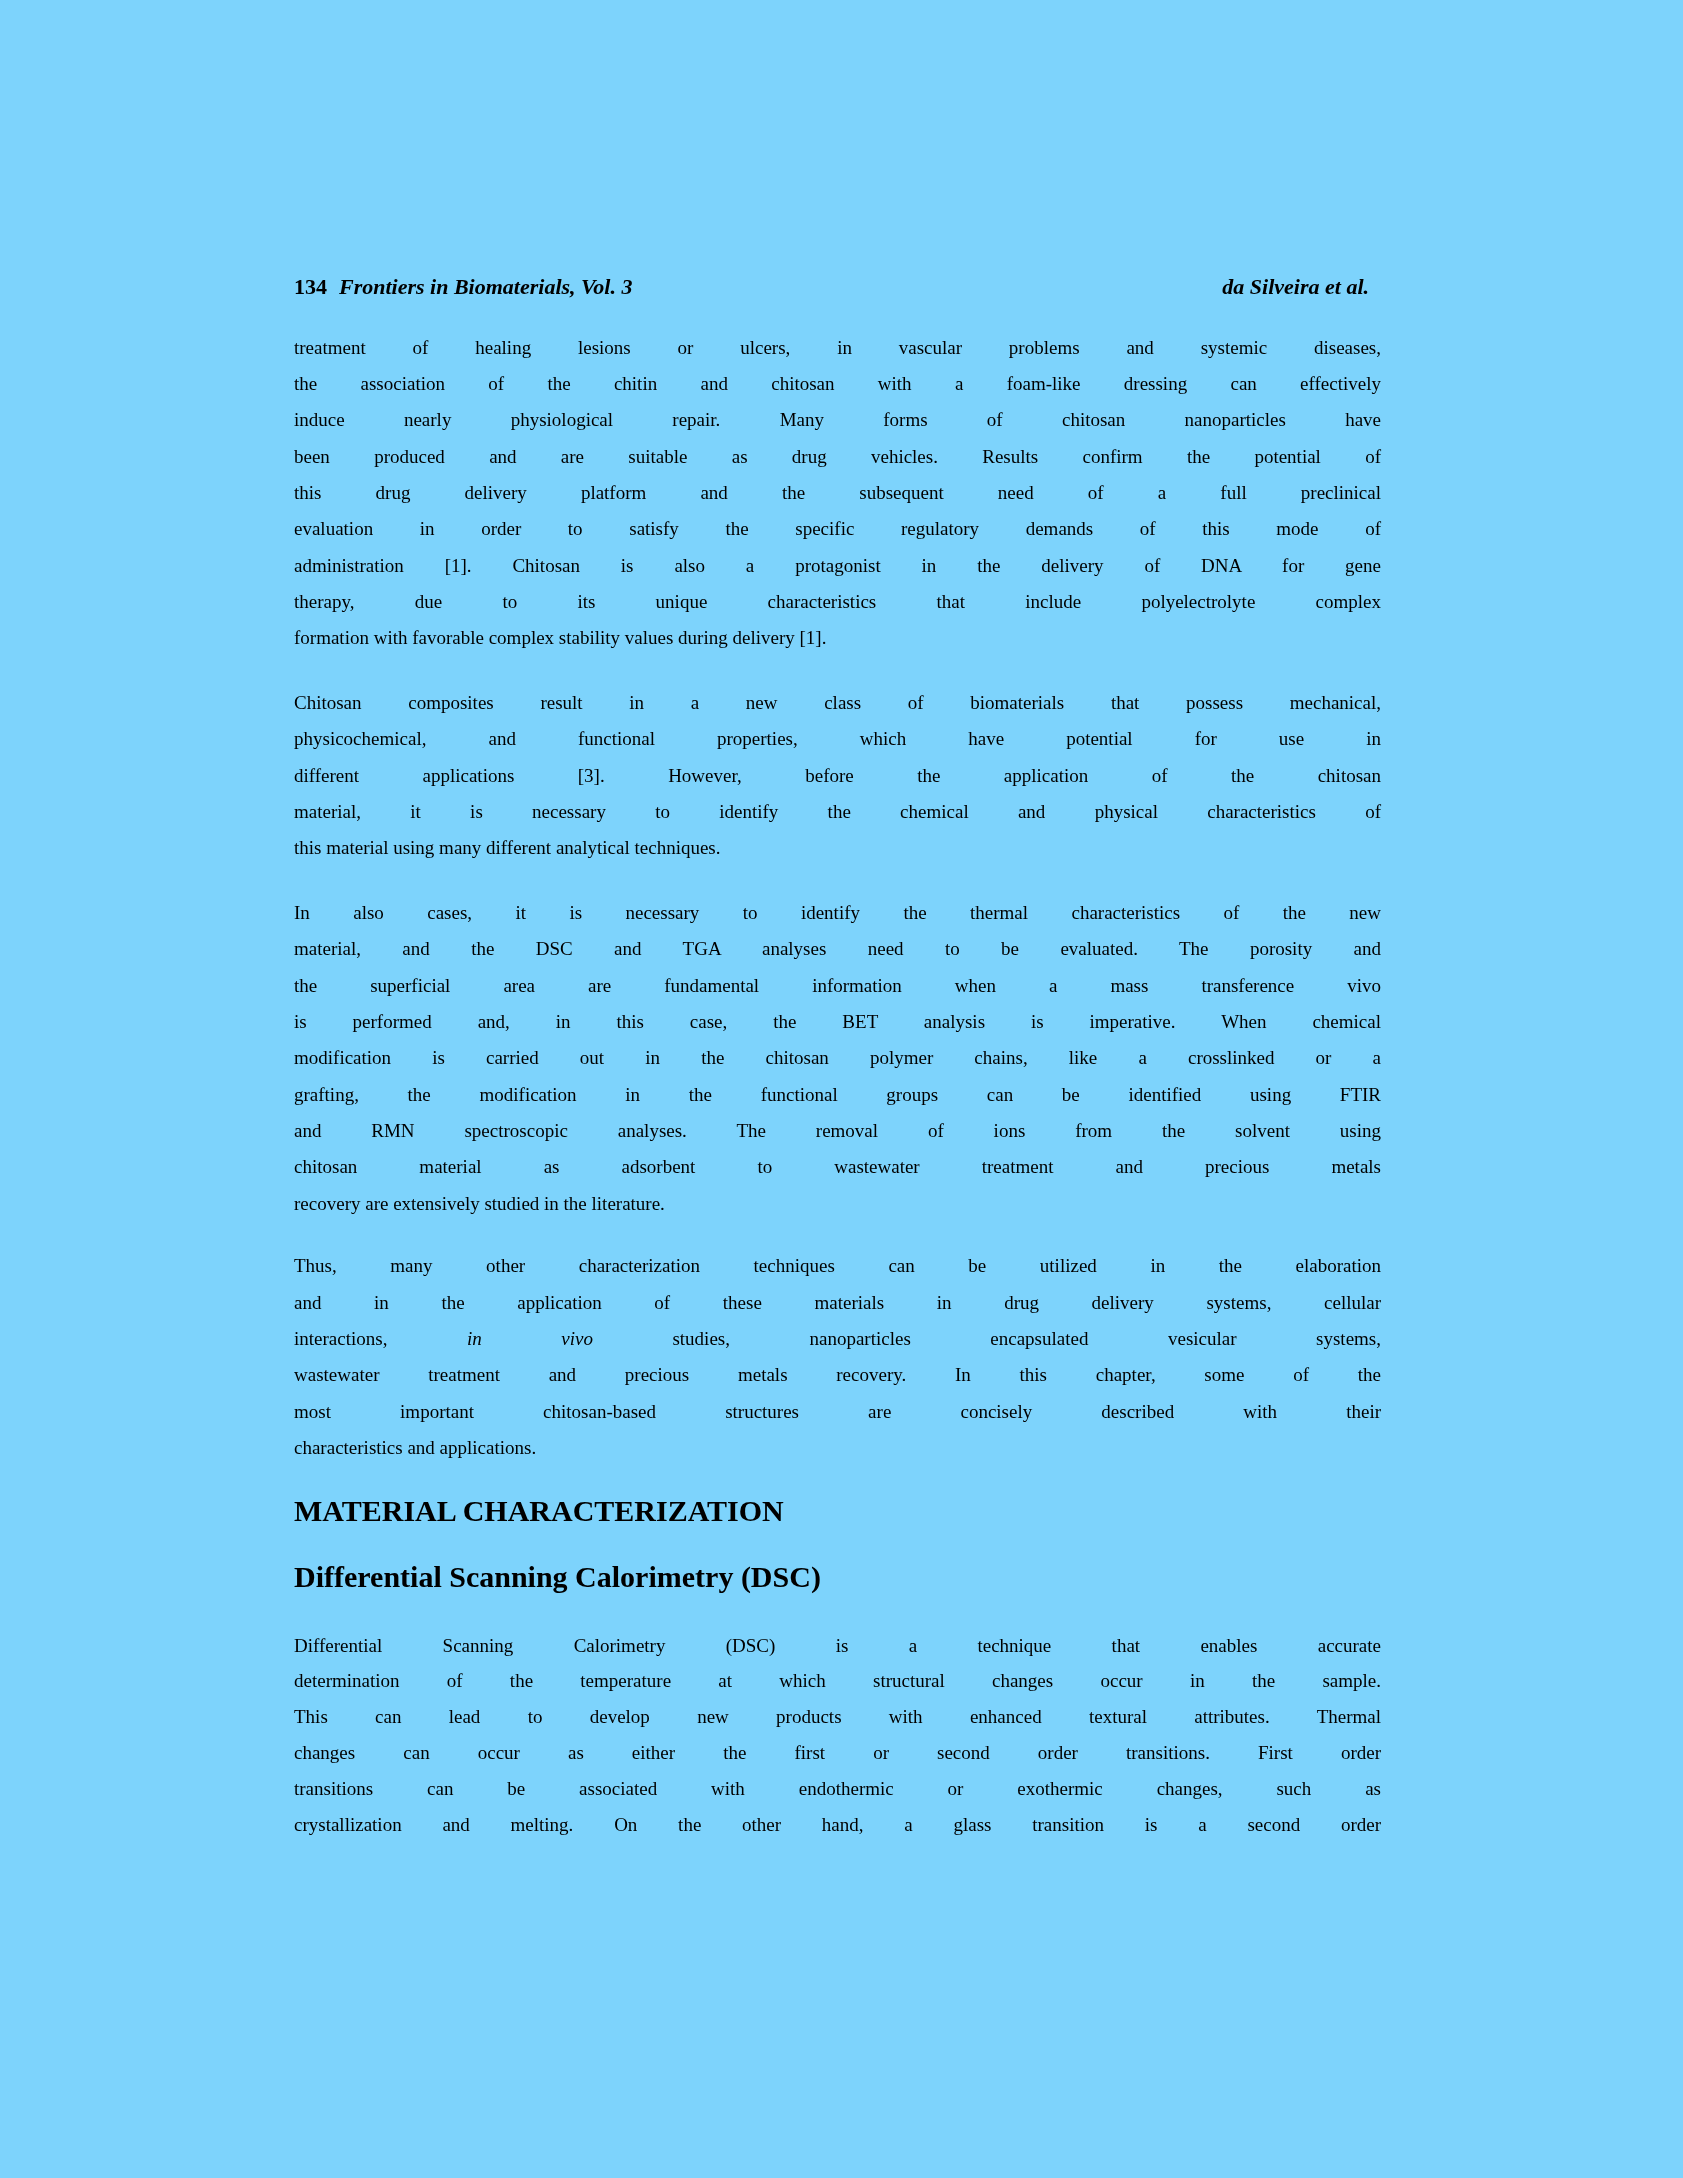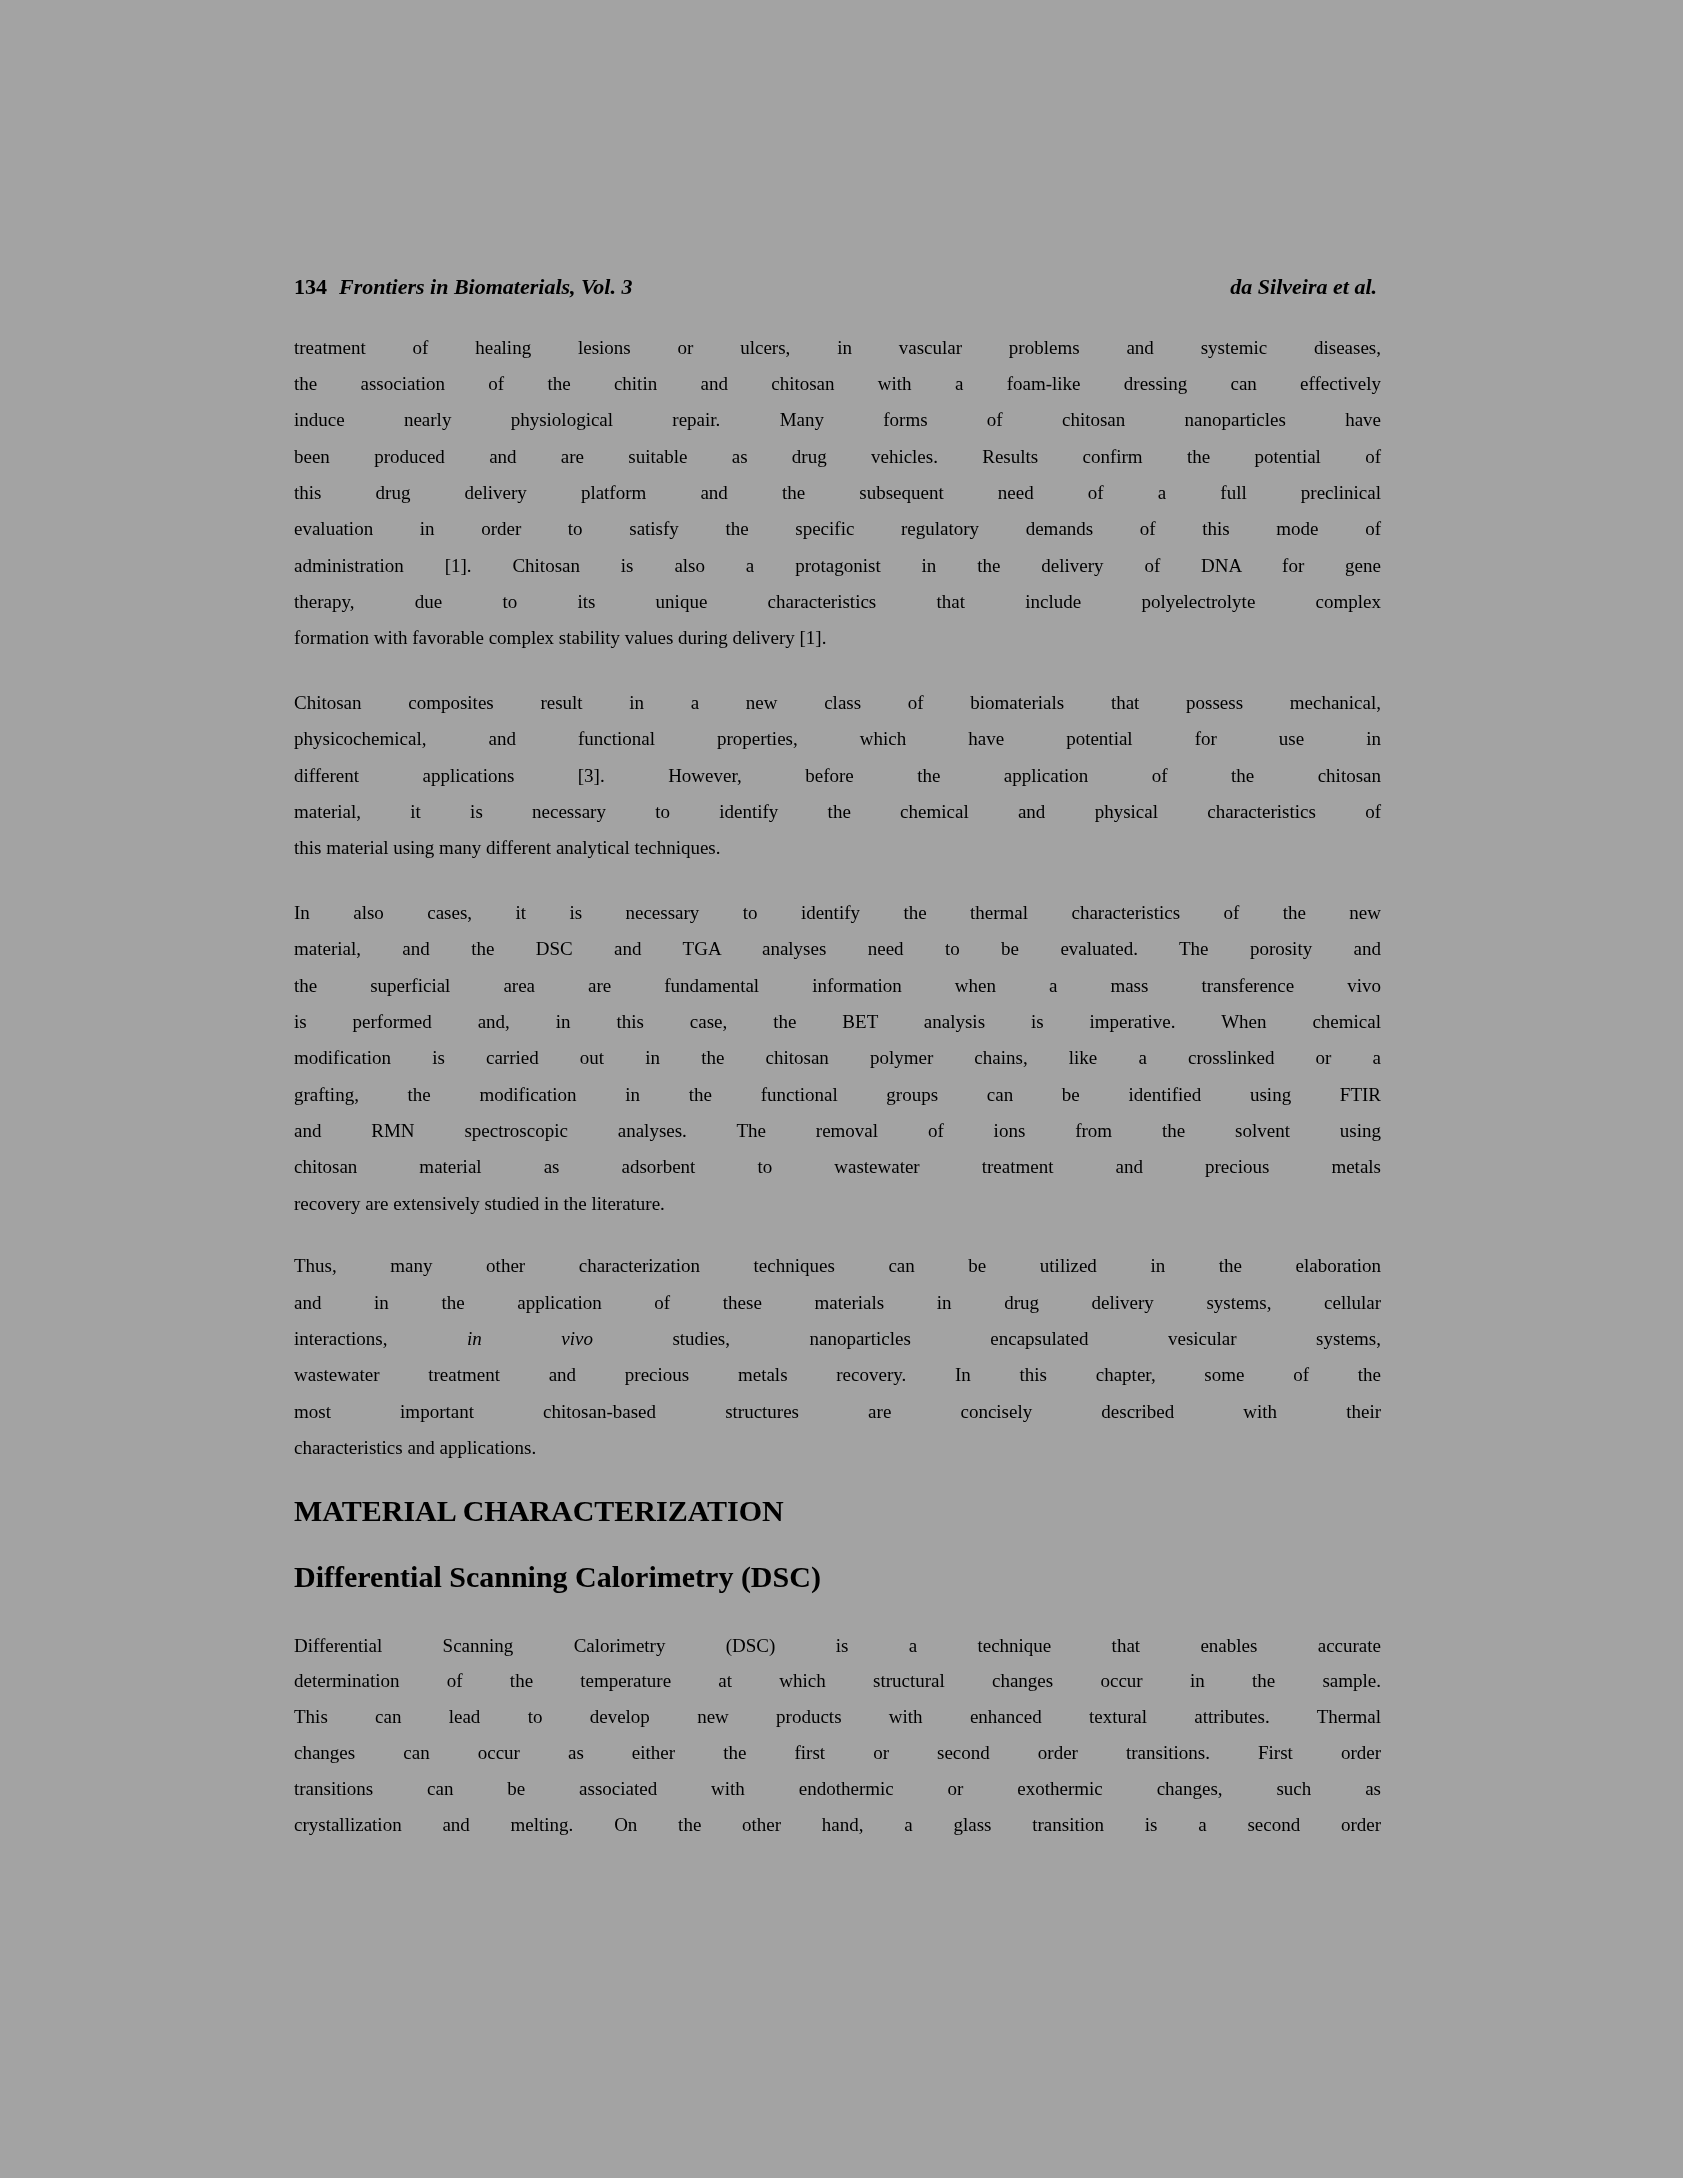--- a/index.html
+++ b/index.html
@@ -13,21 +13,21 @@
       position: relative;
       overflow: hidden;
       font-family: "Liberation Serif", "DejaVu Serif", serif;
       color: #000000;
     }
     .page {
       position: absolute;
       left: 0; top: 0;
       width: 1683px;
       height: 2178px;
-      background: #a3a3a3;
+      background: #7dd3fc;
     }
     .running-header {
       position: absolute;
       left: 294px;
       width: 1087px;
       top: 273px;
       height: 28px;
       font-size: 22px;
       line-height: 28px;
       font-weight: bold;
@@ -42,21 +42,21 @@
       font-weight: bold;
       font-style: normal;
       margin-right: 12px;
     }
     .running-header .journal {
       font-style: italic;
       font-weight: bold;
     }
     .running-header .right {
       position: absolute;
-      right: 4px;
+      right: 12px;
       top: 0;
       font-style: italic;
       font-weight: bold;
       white-space: nowrap;
       margin-left: 10px;
     }
     .line {
       position: absolute;
       left: 294px;
       width: 1087px;

